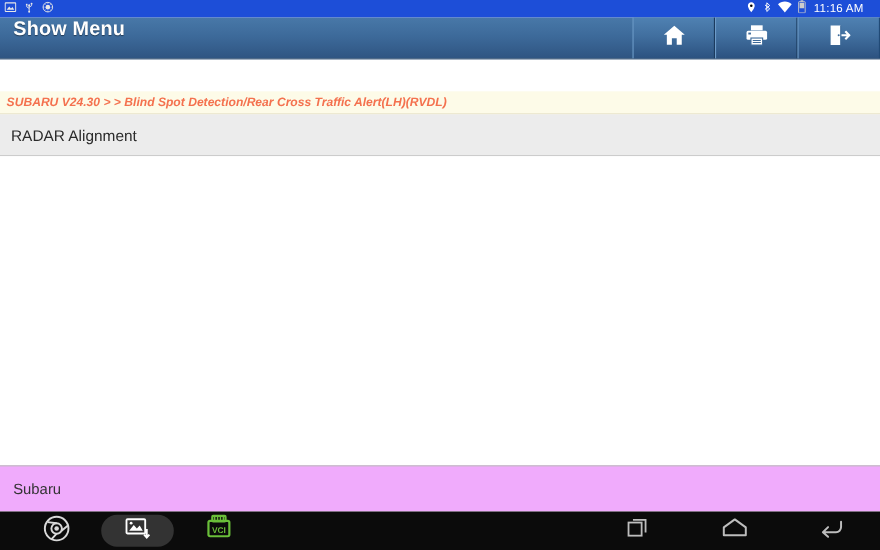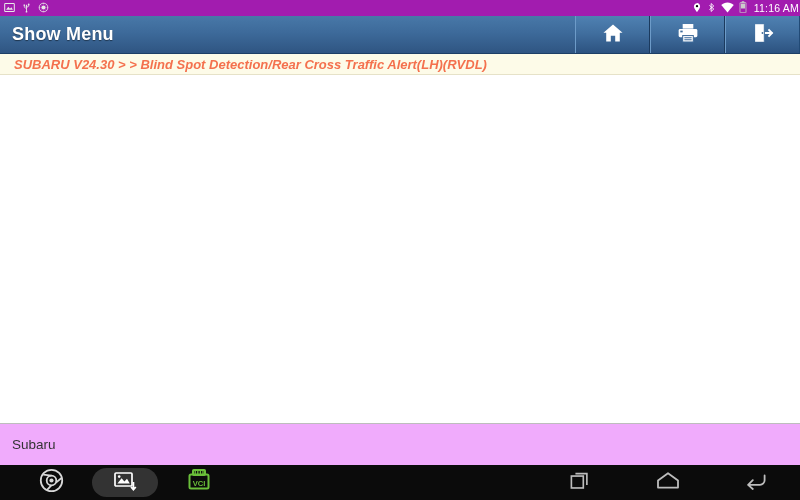--- a/index.html
+++ b/index.html
@@ -6,35 +6,35 @@
   html, body {
     width:800px; height:500px;
     font-family:"Liberation Sans", sans-serif;
     background:#ffffff;
     overflow:hidden;
   }
   #app { position:relative; width:800px; height:500px; display:flex; flex-direction:column; }
 
   
   .statusbar {
-    height:16px; background:#a21caf; color:#ffffff;
+    height:16px; background:#1d4ed8; color:#ffffff;
     display:flex; align-items:center; justify-content:space-between;
-    padding:0 1px 0 4px; flex:0 0 16px;
+    padding:0 15px 0 4px; flex:0 0 16px;
   }
   .sb-left, .sb-right { display:flex; align-items:center; gap:6px; }
   .sb-right { gap:5px; }
   .sb-time { font-size:10.5px; letter-spacing:.2px; margin-left:2px; color:#fff; }
   .sb-ico { display:block; }
 
   
   .titlebar {
     flex:0 0 38px; height:38px; position:relative;
     background:linear-gradient(to bottom,#4878a8 0%,#3d6a9a 45%,#2f5582 100%);
     border-bottom:1px solid #1d3f66;
-    display:flex; align-items:center; justify-content:space-between;
+    display:flex; justify-content:space-between;
   }
   .title-text {
     color:#ffffff; font-size:18px; font-weight:bold;
     padding-left:12px; letter-spacing:.2px;
     text-shadow:0 1px 1px rgba(0,0,0,.45);
   }
   .toolbar { display:flex; height:100%; align-items:stretch; }
   .tbtn {
     width:75px; height:100%;
     display:flex; align-items:center; justify-content:center;
@@ -42,23 +42,23 @@
     border-right:1px solid #1b3a5e;
     background:linear-gradient(to bottom,#4f81b2 0%,#416f9f 45%,#2c5280 100%);
     cursor:pointer;
   }
   .tbtn:last-child { border-right:1px solid #214a76; }
 
   
   .breadcrumb {
     flex:0 0 21px; height:21px; background:#fdfbe8;
     border-bottom:1px solid #e6e2c8;
-    display:flex; align-items:center; padding-left:14px;
-    color:#f4714e; font-size:13px; font-style:italic; font-weight:bold;
-    white-space:nowrap; overflow:hidden;
+    display:flex; align-items:center; padding-left:6px;
+    color:#f4714e; font-size:11px; font-style:italic; font-weight:bold;
+    white-space:nowrap; overflow:hidden;margin-top:29px;
   }
 
   
   .menulist { flex:0 0 auto; background:#ffffff; }
   .menu-row {
     height:38px; background:#ececec;
     border-bottom:1px solid #c9c9c9;
     display:flex; align-items:center;
     padding-left:10px;
     color:#2b2b2b; font-size:14px;
@@ -182,20 +182,25 @@
               <circle cx="11.4" cy="12" r="1" fill="#3d6a9a"></circle>
               <path d="M15.2 12 H21.6 M18.7 8.8 L21.8 12 L18.7 15.2" stroke="#ffffff" stroke-width="2.1" fill="none" stroke-linecap="square"></path>
             </svg>
         </span>
       </div>
     </div>
   </div>
 
   <div class="breadcrumb">SUBARU V24.30 &gt;  &gt; Blind Spot Detection/Rear Cross Traffic Alert(LH)(RVDL)</div>
 
+  <div class="menulist">
+    <div class="menu-row">
+      <span>RADAR Alignment</span>
+    </div>
+  </div>
 
   <div class="content"></div>
 
   <div class="footer">
     <span>Subaru</span>
   </div>
 
   <div class="navbar">
     <div class="nav-left">
       <div class="nav-slot">

